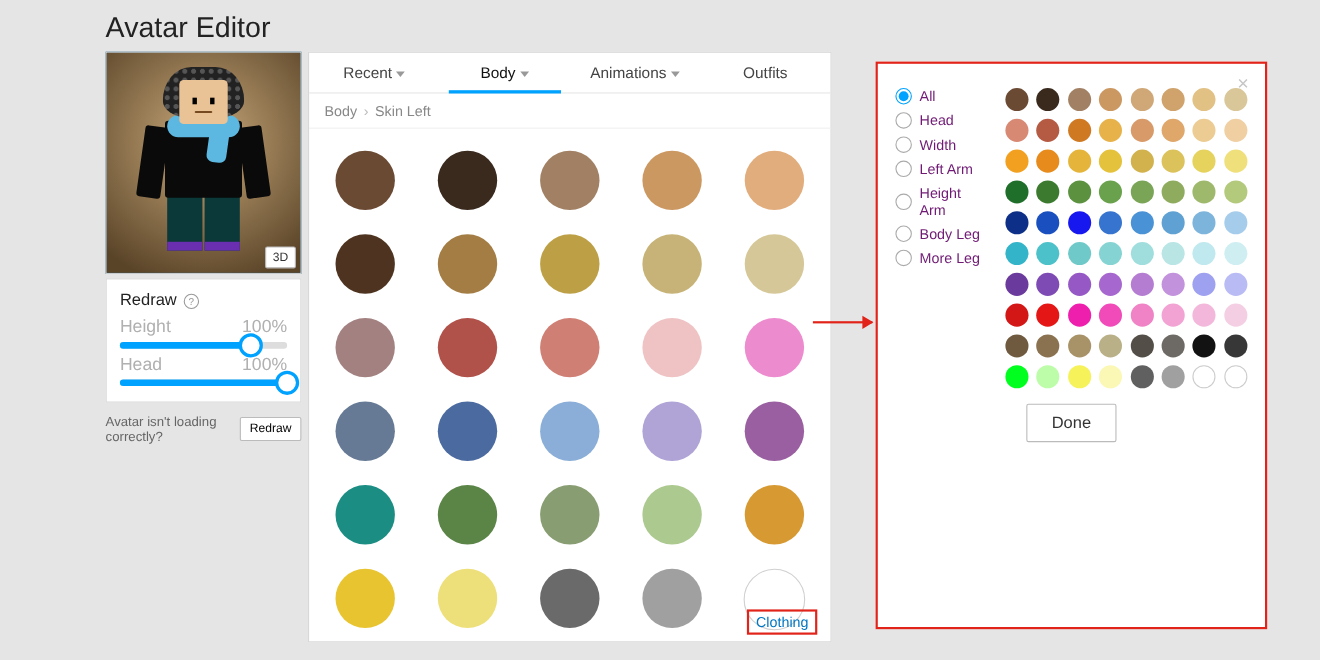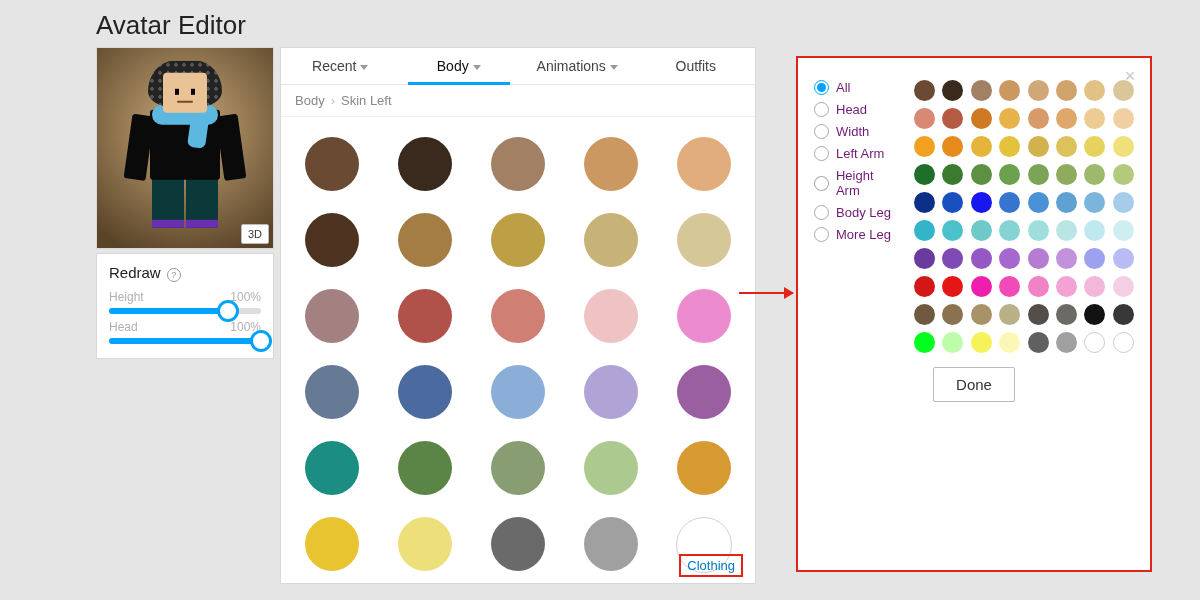--- a/index.html
+++ b/index.html
@@ -29,21 +29,21 @@
 .mouth{position:absolute;left:14px;top:28px;width:16px;height:2px;background:#77491f;border-radius:2px;}
 .pill{position:absolute;top:4px;right:4px;display:flex;gap:2px;}
 .pill span{display:inline-block;padding:2px 8px;border-radius:10px;font-size:10px;font-weight:bold;color:#fff;}
 .pill .r6{background:#cfcfcf;color:#666;}
 .pill .r15{background:#00a2ff;}
 .badge3d{position:absolute;right:4px;bottom:4px;background:#fff;border:1px solid #bbb;padding:3px 6px;font-size:11px;border-radius:2px;}
 .scaling{background:#fff;border:1px solid #d8d8d8;margin-top:4px;padding:10px 12px 14px;}
 .scaling h3{margin:0 0 8px;font-weight:400;font-size:15px;color:#222;}
 .help{display:inline-block;width:12px;height:12px;border:1px solid #999;border-radius:50%;font-size:9px;line-height:12px;text-align:center;color:#999;margin-left:2px;}
 .slider-row{margin-top:6px;}
-.slider-label{display:flex;justify-content:space-between;font-size:12px;color:#b0b0b0;margin-bottom:4px;}
+.slider-label{display:flex;justify-content:space-between;font-size:16px;color:#b0b0b0;margin-bottom:4px;}
 .slider{position:relative;height:6px;background:#ddd;border-radius:3px;}
 .slider .fill{position:absolute;left:0;top:0;bottom:0;background:#00a2ff;border-radius:3px;}
 .slider .thumb{position:absolute;top:50%;width:16px;height:16px;background:#fff;border:3px solid #00a2ff;border-radius:50%;transform:translate(-50%,-50%);}
 .redraw-row{display:flex;align-items:center;justify-content:space-between;margin-top:10px;font-size:12px;color:#666;}
 .redraw-btn{background:#fff;border:1px solid #bbb;padding:4px 8px;font-size:11px;border-radius:2px;}
 
 .mainp{flex:1;background:#fff;border:1px solid #d8d8d8;}
 .tabs{display:flex;border-bottom:1px solid #e6e6e6;}
 .tab{flex:1;padding:10px 4px;text-align:center;font-size:14px;color:#444;position:relative;}
 .tab.active{color:#111;}
@@ -123,20 +123,24 @@
           <div class="slider-row">
             <div class="slider-label">
                 <span>Head</span>
                 <span>100%</span>
               </div>
             <div class="slider">
                 <div class="fill" style="width: 100%;"></div>
                 <div class="thumb" style="left: 100%;"></div>
               </div>
           </div>
+        </div>
+        <div class="redraw-row">
+          <span>Avatar isn't loading correctly?</span>
+          <button class="redraw-btn">Redraw</button>
         </div>
       </div>
 
       <div class="mainp">
         <div class="tabs" id="tabs">
             <div class="tab">Recent<span class="chev"></span></div>
             <div class="tab active">Body<span class="chev"></span></div>
             <div class="tab">Animations<span class="chev"></span></div>
             <div class="tab">Outfits</div>
           </div>

